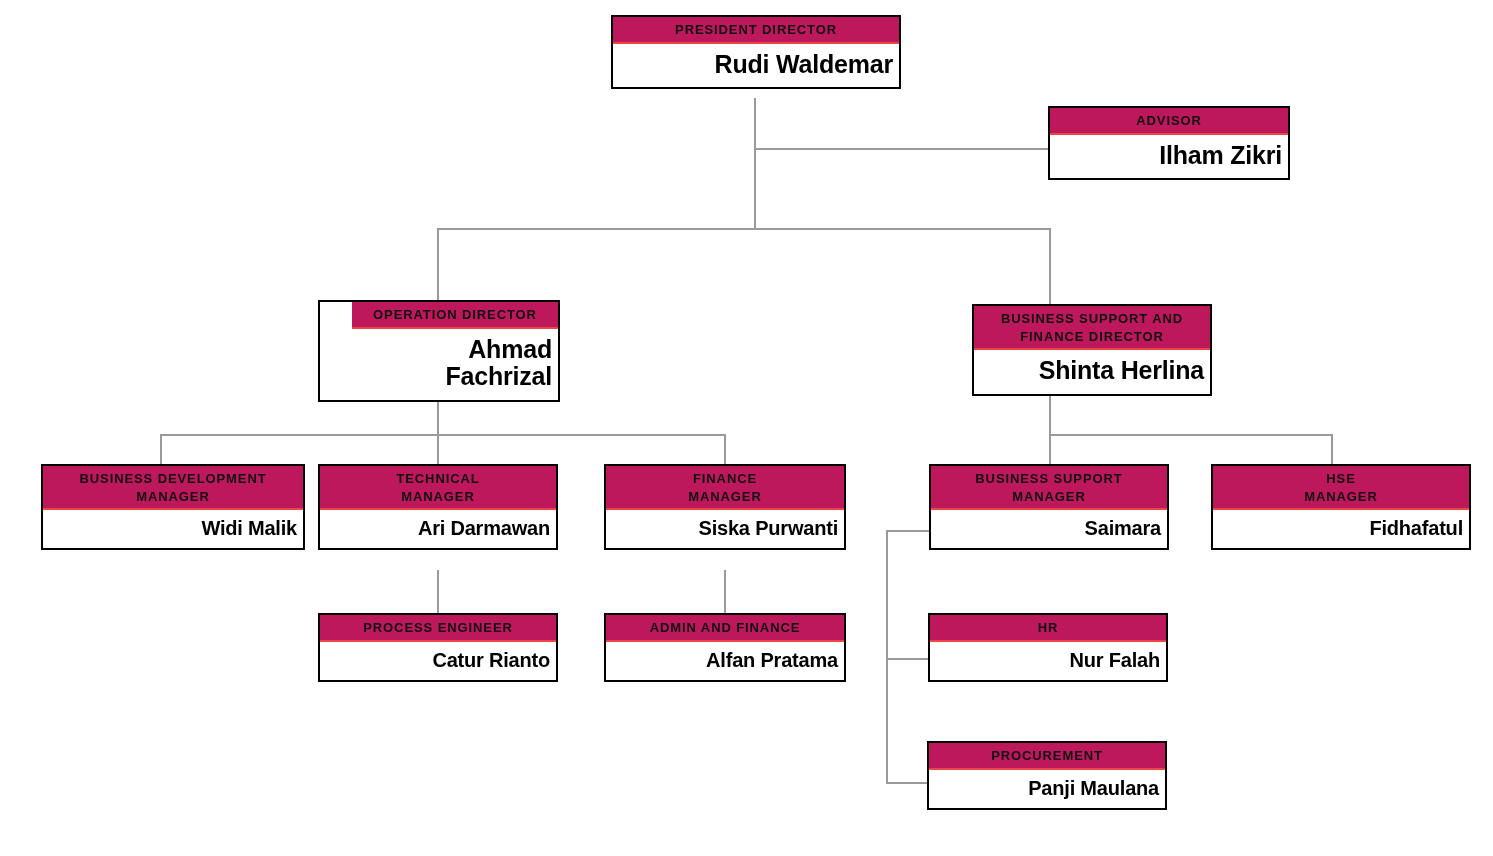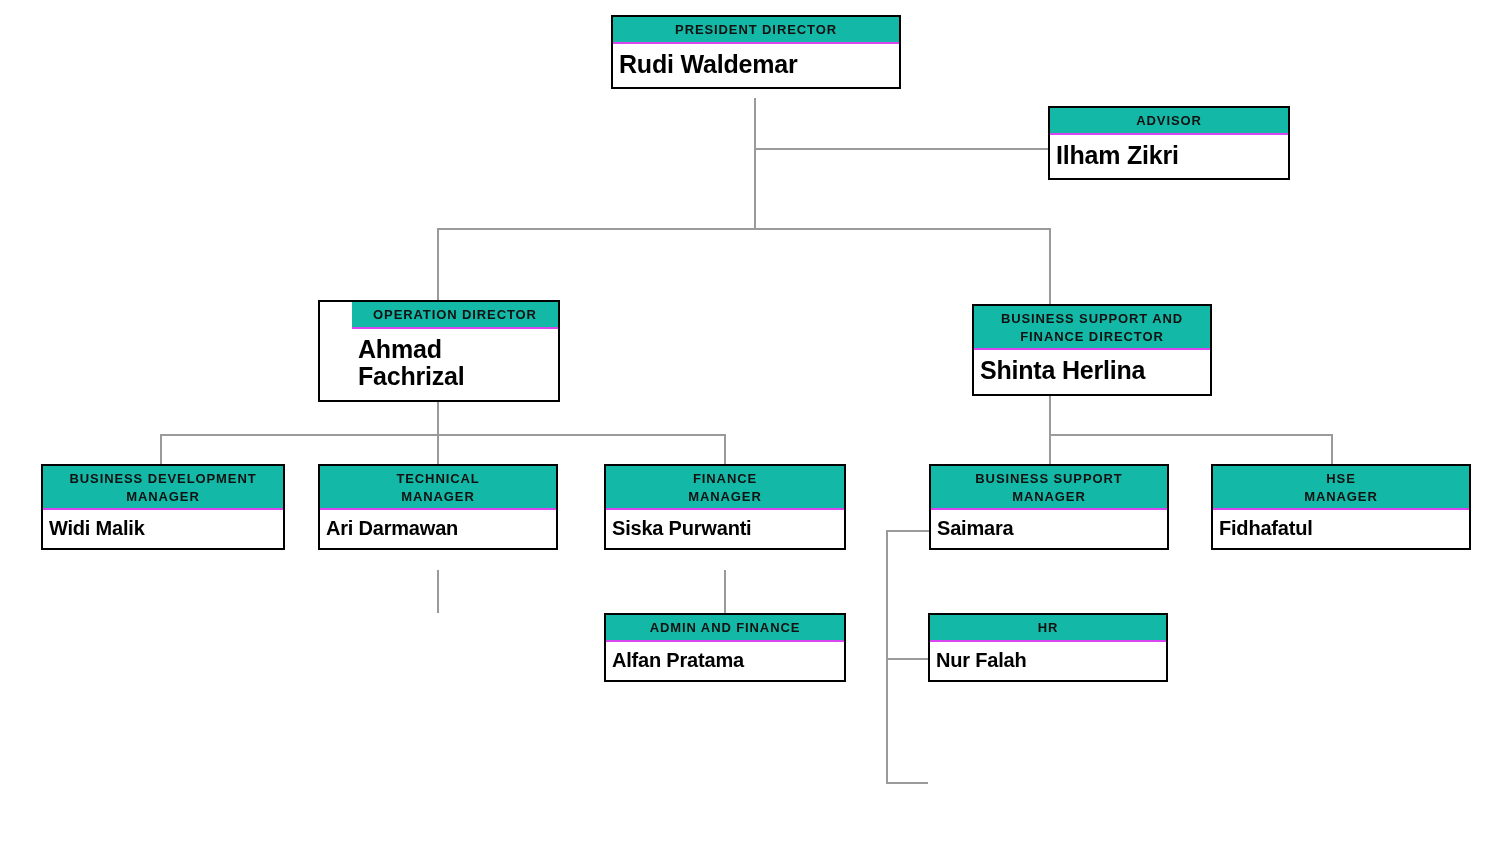--- a/index.html
+++ b/index.html
@@ -20,38 +20,38 @@
   }
   .node {
     position: absolute;
     box-sizing: border-box;
     border: 2px solid #000000;
     background: #ffffff;
     z-index: 2;
   }
   .node-title {
     box-sizing: border-box;
-    background: #14b8a6;
-    border-bottom: 2px solid #d946ef;
+    background: #be185d;
+    border-bottom: 2px solid #ef4444;
     color: #111111;
     font-size: 13px;
     font-weight: bold;
     letter-spacing: 0.9px;
     text-align: center;
     line-height: 1.35;
     padding: 4px 4px 3px 4px;
     text-transform: uppercase;
     white-space: pre-line;
   }
   .node-name {
     box-sizing: border-box;
     color: #000000;
     font-size: 25px;
     font-weight: bold;
-    text-align: left;
+    text-align: right;
     padding: 7px 6px 9px 6px;
     line-height: 1.1;
     letter-spacing: -0.2px;
   }
   .node.small .node-name {
     font-size: 20px;
   }
   .connector {
     position: absolute;
     background: #9a9a9a;
@@ -107,21 +107,21 @@
     <div class="node-title">OPERATION DIRECTOR</div>
     <div class="node-name">Ahmad Fachrizal</div>
   </div>
 
   <div class="node" style="left:972px; top:304px; width:240px;">
     <div class="node-title">BUSINESS SUPPORT AND
 FINANCE DIRECTOR</div>
     <div class="node-name">Shinta Herlina</div>
   </div>
 
-  <div class="node small" style="left:41px; top:464px; width:244px;">
+  <div class="node small" style="left:41px; top:464px; width:264px;">
     <div class="node-title">BUSINESS DEVELOPMENT
 MANAGER</div>
     <div class="node-name">Widi Malik</div>
   </div>
 
   <div class="node small" style="left:318px; top:464px; width:240px;">
     <div class="node-title">TECHNICAL
 MANAGER</div>
     <div class="node-name">Ari Darmawan</div>
   </div>
@@ -137,25 +137,33 @@
 MANAGER</div>
     <div class="node-name">Saimara</div>
   </div>
 
   <div class="node small" style="left:1211px; top:464px; width:260px;">
     <div class="node-title">HSE
 MANAGER</div>
     <div class="node-name">Fidhafatul</div>
   </div>
 
+  <div class="node small" style="left:318px; top:613px; width:240px;">
+    <div class="node-title">PROCESS ENGINEER</div>
+    <div class="node-name">Catur Rianto</div>
+  </div>
 
   <div class="node small" style="left:604px; top:613px; width:242px;">
     <div class="node-title">ADMIN AND FINANCE</div>
     <div class="node-name">Alfan Pratama</div>
   </div>
 
   <div class="node small" style="left:928px; top:613px; width:240px;">
     <div class="node-title">HR</div>
     <div class="node-name">Nur Falah</div>
   </div>
 
+  <div class="node small" style="left:927px; top:741px; width:240px;">
+    <div class="node-title">PROCUREMENT</div>
+    <div class="node-name">Panji Maulana</div>
+  </div>
 
 </div>
 
 </body></html>

